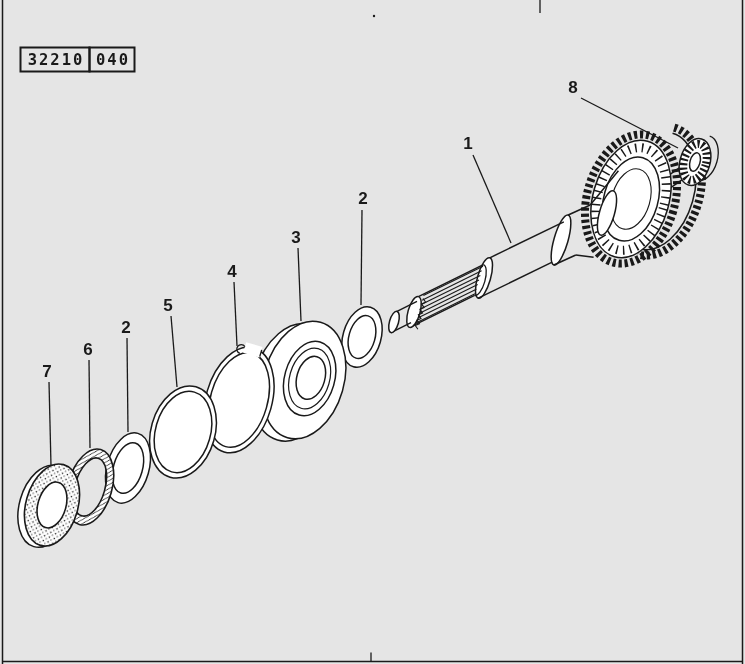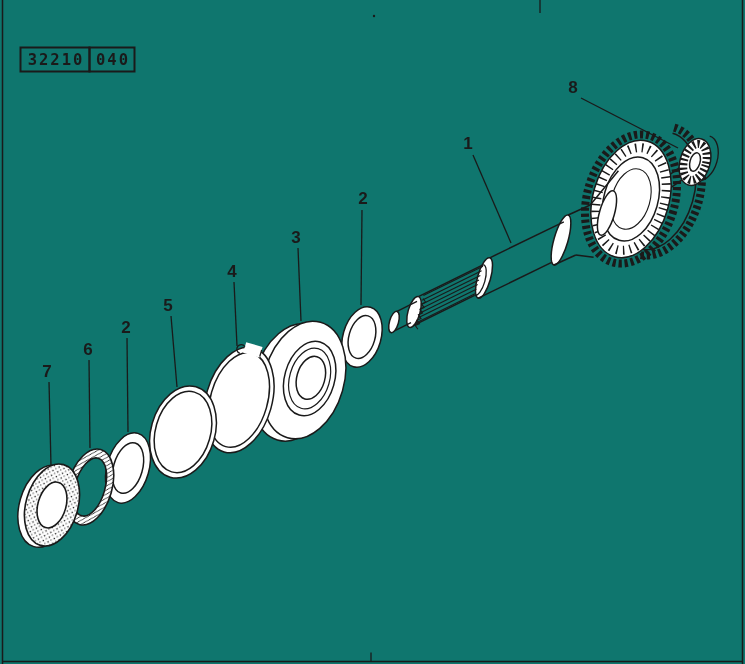--- a/index.html
+++ b/index.html
@@ -1,16 +1,16 @@
 <!DOCTYPE html>
 <html><head>
 <meta charset="utf-8">
 <style>
   html,body{margin:0;padding:0;background:#ffffff;}
-  .page{position:relative;width:745px;height:664px;background:#0f766e;overflow:hidden;
+  .page{position:relative;width:745px;height:664px;background:#e5e5e5;overflow:hidden;
         font-family:"Liberation Sans",sans-serif;}
   svg{position:absolute;top:0;left:0;}
   .callout-num{font-family:"Liberation Sans",sans-serif;font-size:17px;font-weight:bold;fill:#1a1a1a;}
   .code-text{font-family:"DejaVu Sans Mono",monospace;font-size:15.5px;font-weight:bold;
              fill:#1a1a1a;letter-spacing:2px;}
   .lnsq{stroke:#1a1a1a;stroke-width:1.5;fill:none;}
   .fw{fill:#ffffff;stroke:#1a1a1a;stroke-width:1.5;}
   .thin{stroke-width:1.1;}
   .t13{stroke-width:1.3;}
   .teeth{stroke:#1a1a1a;stroke-width:8;fill:none;stroke-dasharray:3.2 2.8;}

